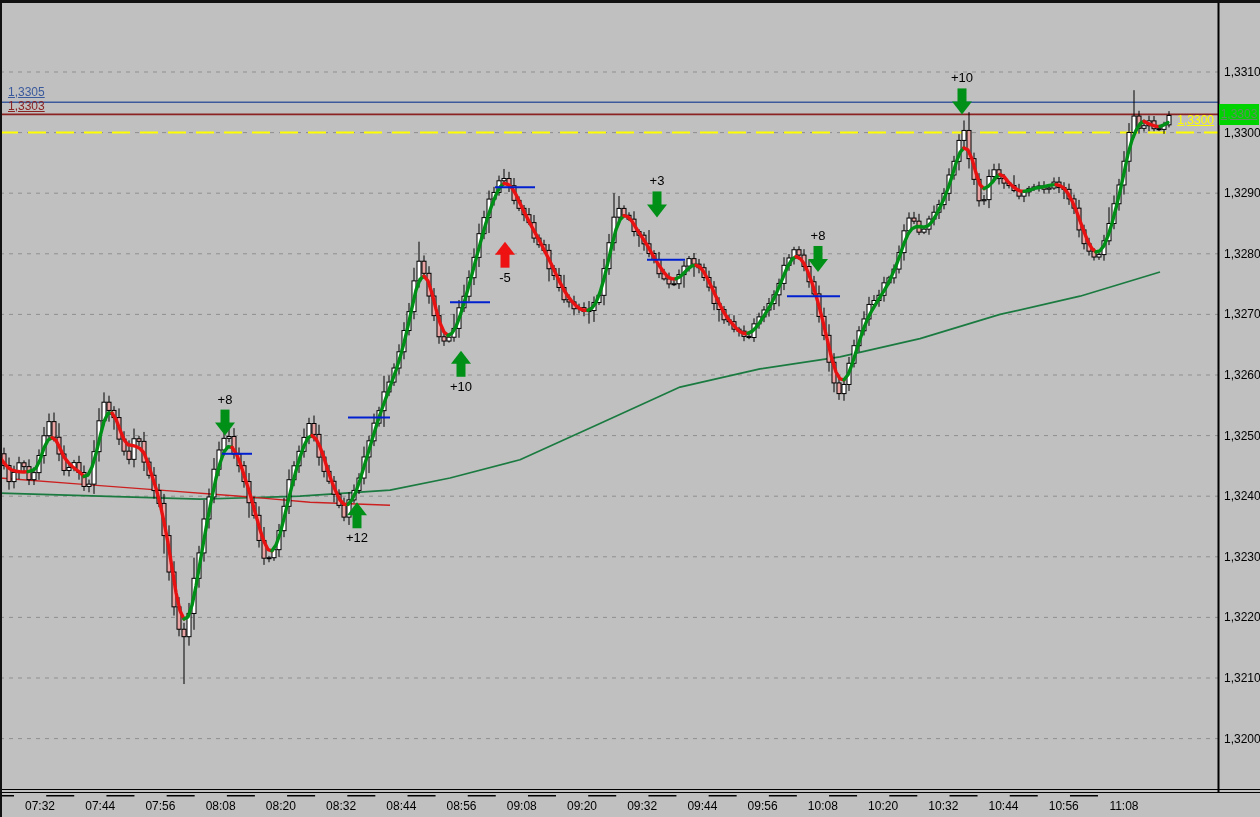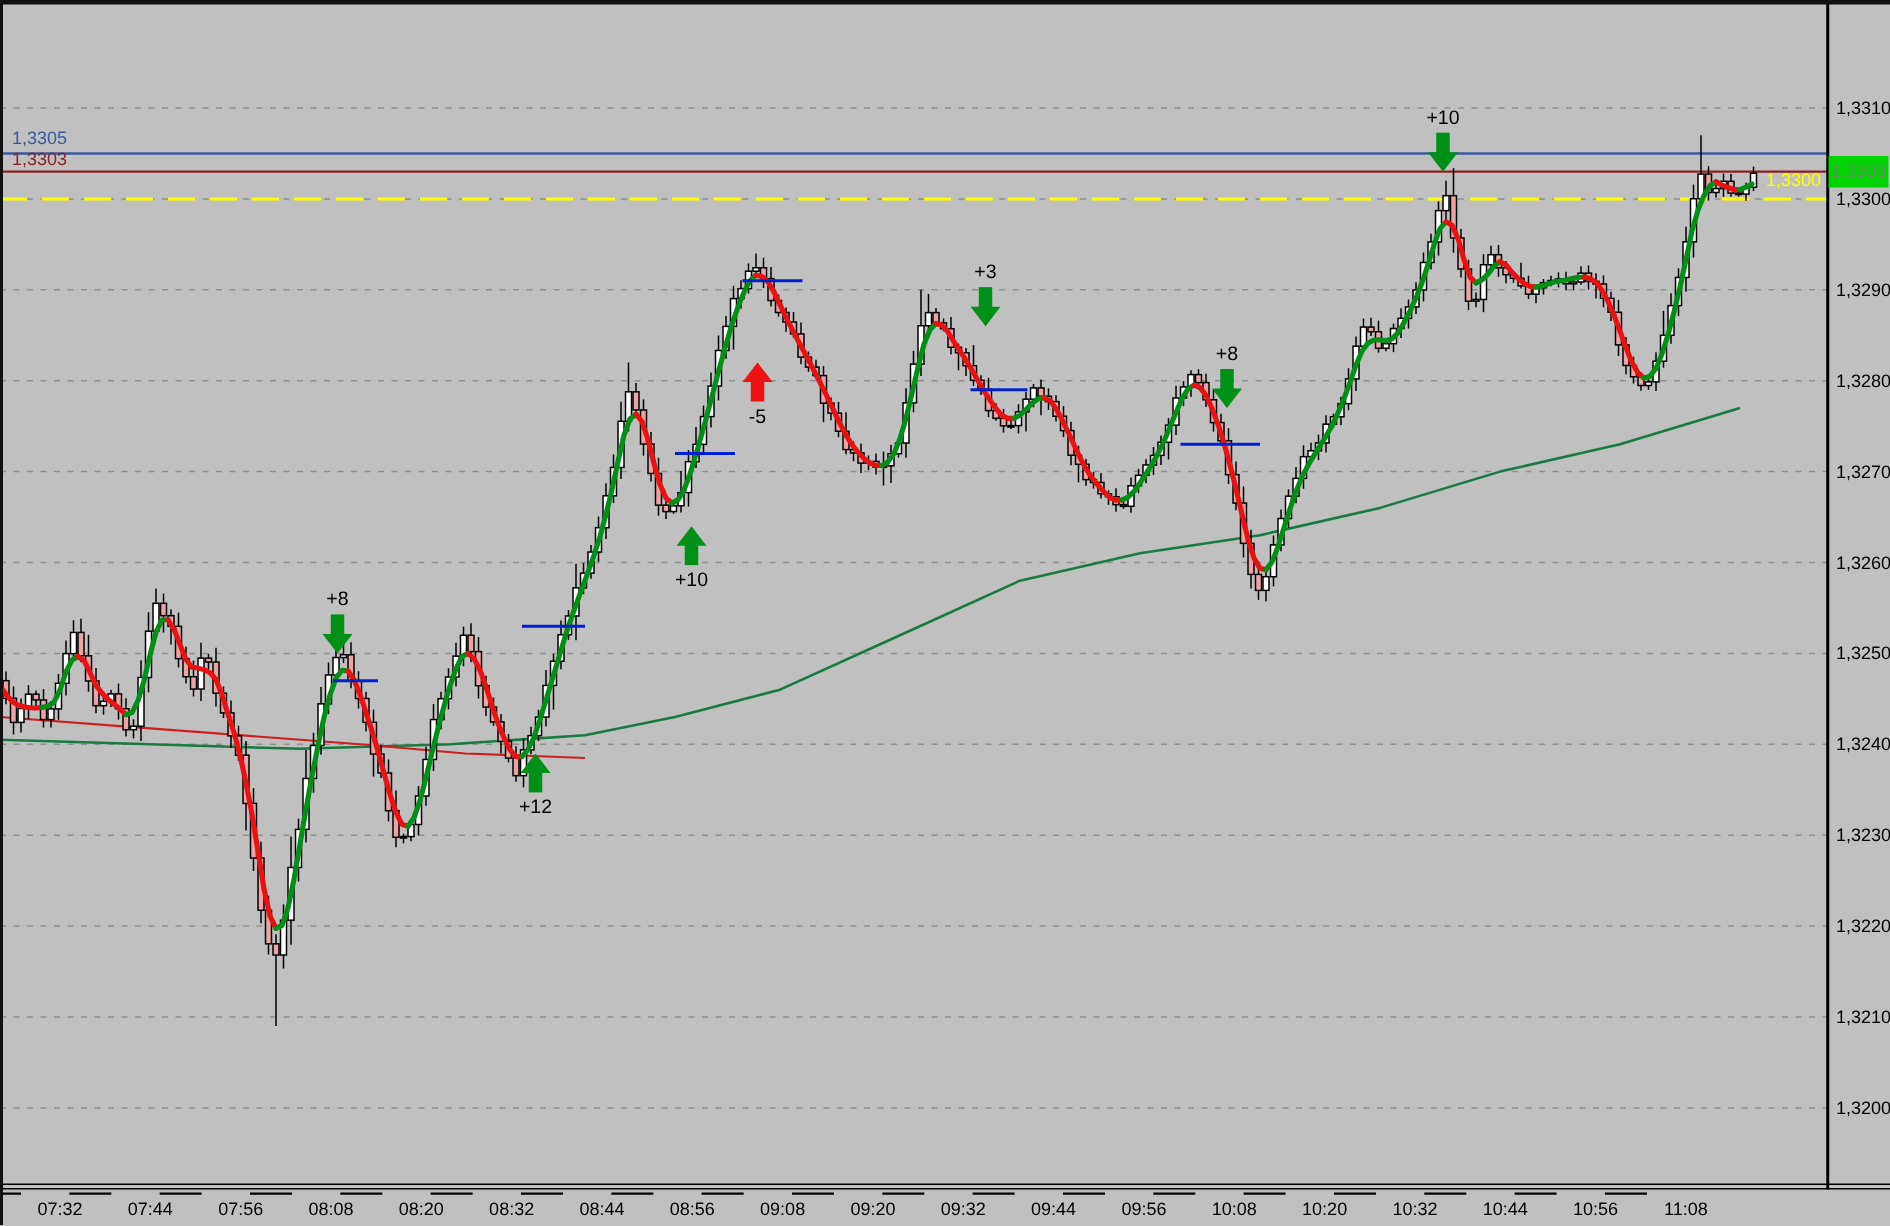--- a/index.html
+++ b/index.html
@@ -1,19 +1,19 @@
 <!DOCTYPE html>
 <html><head>
 <meta charset="utf-8">
 <style>
   html,body{margin:0;padding:0;background:#c0c0c0;}
   .frame{position:relative;width:1260px;height:817px;background:#c0c0c0;overflow:hidden;
          font-family:"Liberation Sans",sans-serif;}
   .frame svg{position:absolute;left:0;top:0;}
-  .ovl{position:absolute;font-size:12px;line-height:13px;white-space:nowrap;}
+  .ovl{position:absolute;font-size:12px;line-height:13px;white-space:nowrap;text-decoration:underline;}
   .lbl-blue{left:8px;top:86px;color:#3a5a9c;}
   .lbl-red{left:8px;top:100px;color:#8b2323;}
   .lbl-yellow{left:1150px;top:114px;width:64px;text-align:right;color:#ffff00;}
   .cur-price{left:1219px;top:104px;width:40px;height:21px;background:#00d400;
              color:#5e8f5e;text-align:center;line-height:21px;font-size:12px;}
 </style>
 </head>
 <body>
 
 <div class="frame">

